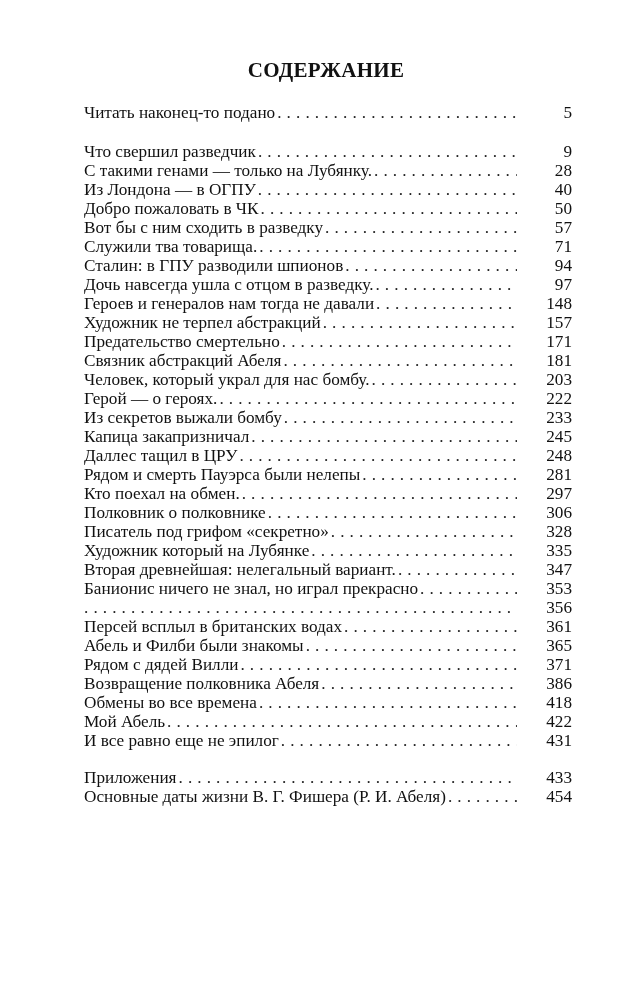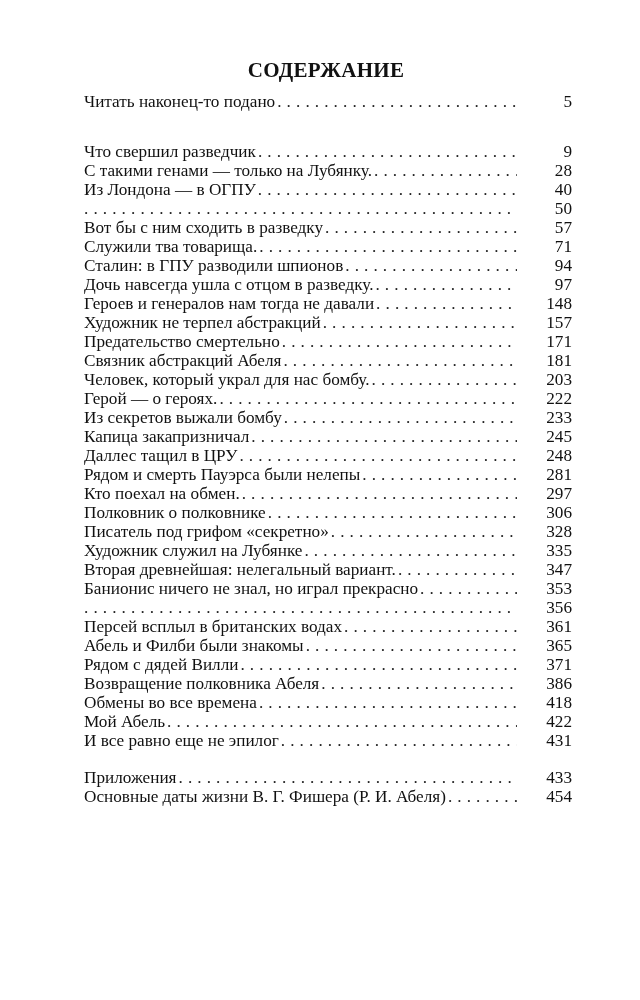--- a/index.html
+++ b/index.html
@@ -77,21 +77,21 @@
       width: 48px;
       background: #fff;
     }
   </style>
 </head>
 <body>
 
 <div class="page">
   <div class="title">СОДЕРЖАНИЕ</div>
 
-  <div class="toc" id="toc-intro" style="top:92px;">
+  <div class="toc" id="toc-intro" style="top:103px;">
       <div class="toc-row">
         <div class="dot-wrap">
           <span class="toc-label">Читать наконец-то подано</span>
           <span class="toc-dots"></span>
         </div>
         <span class="toc-page">5</span>
       </div>
     </div>
   <div class="toc" id="toc-chapters" style="top:142px;">
       <div class="toc-row">
@@ -110,20 +110,21 @@
       </div>
       <div class="toc-row">
         <div class="dot-wrap">
           <span class="toc-label">Из Лондона — в ОГПУ</span>
           <span class="toc-dots"></span>
         </div>
         <span class="toc-page">40</span>
       </div>
       <div class="toc-row">
         <div class="dot-wrap">
+          <span class="toc-label">Добро пожаловать в ЧК</span>
           <span class="toc-dots"></span>
         </div>
         <span class="toc-page">50</span>
       </div>
       <div class="toc-row">
         <div class="dot-wrap">
           <span class="toc-label">Вот бы с ним сходить в разведку</span>
           <span class="toc-dots"></span>
         </div>
         <span class="toc-page">57</span>
@@ -235,21 +236,21 @@
       </div>
       <div class="toc-row">
         <div class="dot-wrap">
           <span class="toc-label">Писатель под грифом «секретно»</span>
           <span class="toc-dots"></span>
         </div>
         <span class="toc-page">328</span>
       </div>
       <div class="toc-row">
         <div class="dot-wrap">
-          <span class="toc-label">Художник служил на Лубянке</span>
+          <span class="toc-label">Художник который на Лубянке</span>
           <span class="toc-dots"></span>
         </div>
         <span class="toc-page">335</span>
       </div>
       <div class="toc-row">
         <div class="dot-wrap">
           <span class="toc-label">Вторая древнейшая: нелегальный вариант.</span>
           <span class="toc-dots"></span>
         </div>
         <span class="toc-page">347</span>

